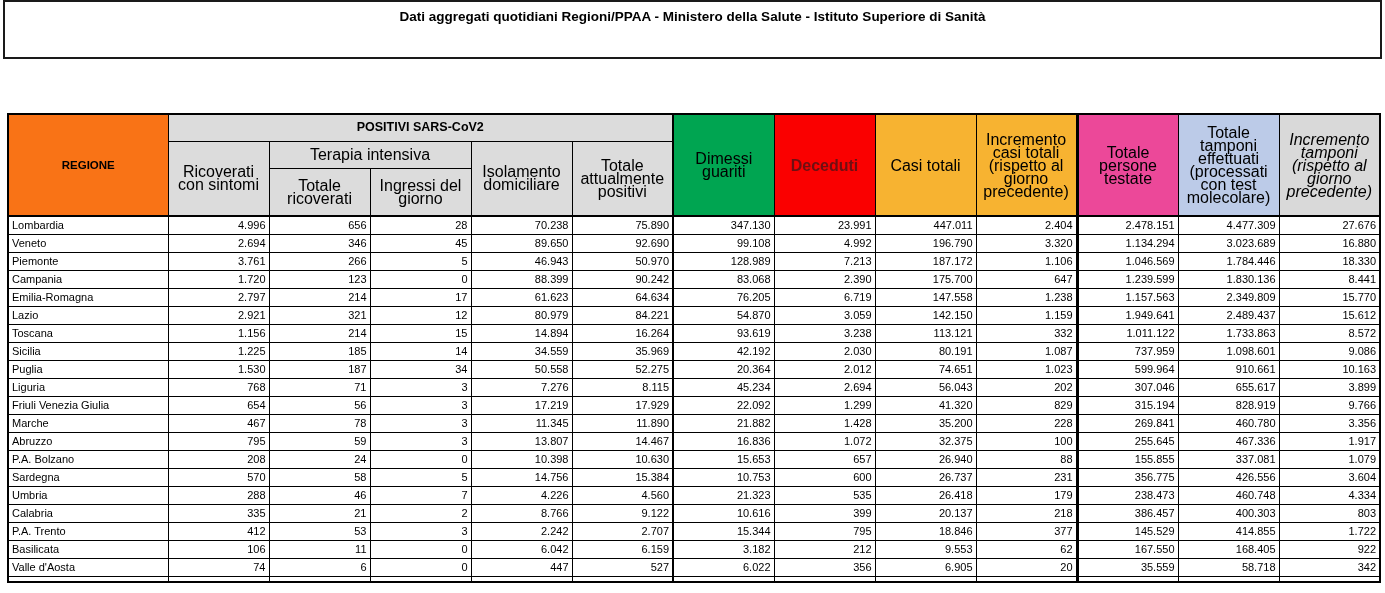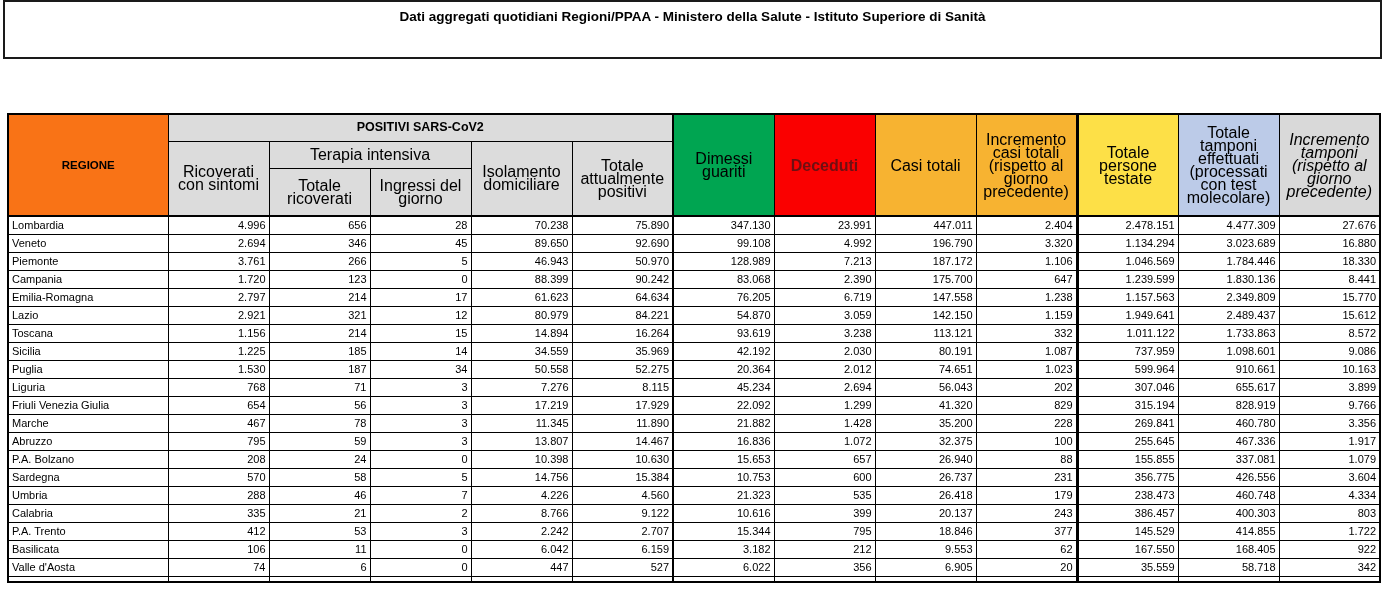--- a/index.html
+++ b/index.html
@@ -47,21 +47,21 @@
   }
   tr.hr1 > th { height: 27px; }
   tr.hr2 > th { height: 27px; }
   tr.hr3 > th { height: 48px; }
   .regione-h  { background: #f97316; font-weight: 700 !important; font-size: 11.5px !important; }
   .band-gray  { background: #dcdcdc; }
   .positivi-h { background: #dcdcdc; font-weight: 700 !important; font-size: 12.5px !important; }
   .green-h    { background: #00a551; margin-left: 14px; }
   .red-h      { background: #fa0000; color: #6e0f12; font-weight: 600 !important; }
   .orange-h   { background: #f7b331; }
-  .cyan-h     { background: #fde047; }
+  .cyan-h     { background: #ec4899; }
   .lav-h      { background: #bccbe8; }
   .lgray-h    { background: #d9d9d9; font-style: italic; }
   .med-left   { border-left: 2px solid #000 !important; }
   .thick-left { border-left: 3px solid #000 !important; }
 
   .covid tbody td {
     height: 18px;
     font-size: 11px;
     line-height: 12px;
     padding: 0 3px;
@@ -361,21 +361,21 @@
       <tr>
     <td class="region-cell">Calabria</td>
     <td class="num">335</td>
     <td class="num">21</td>
     <td class="num">2</td>
     <td class="num">8.766</td>
     <td class="num">9.122</td>
     <td class="num med-left">10.616</td>
     <td class="num">399</td>
     <td class="num">20.137</td>
-    <td class="num">243</td>
+    <td class="num">218</td>
     <td class="num thick-left">386.457</td>
     <td class="num">400.303</td>
     <td class="num">803</td>
   </tr>
       <tr>
     <td class="region-cell">P.A. Trento</td>
     <td class="num">412</td>
     <td class="num">53</td>
     <td class="num">3</td>
     <td class="num">2.242</td>

